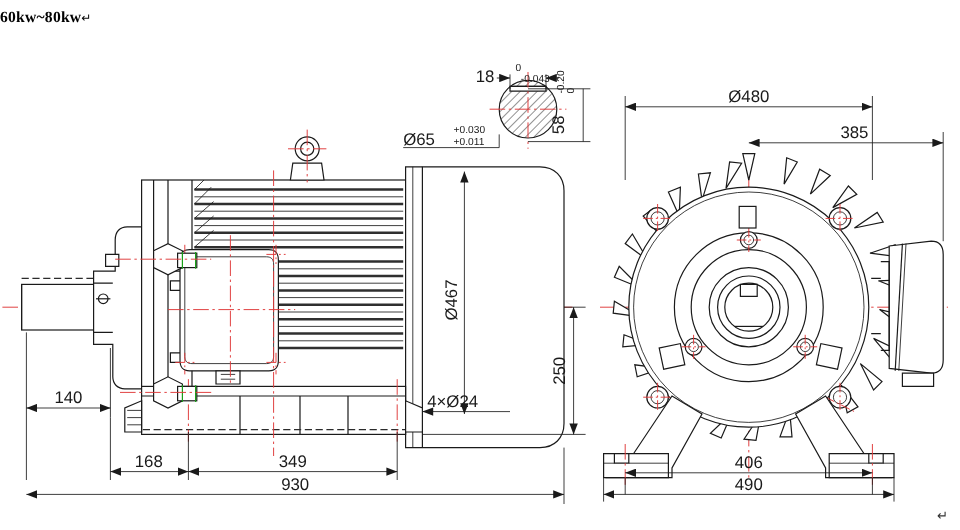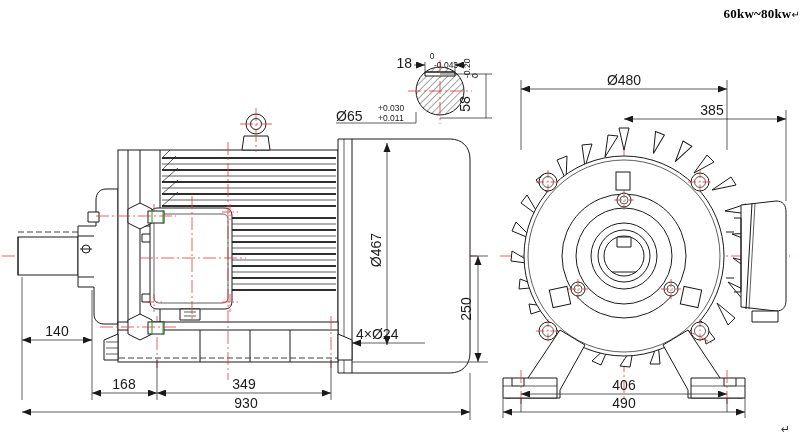--- a/index.html
+++ b/index.html
@@ -15,21 +15,21 @@
     width: 800px;
     height: 442px;
     background: #ffffff;
     overflow: hidden;
   }
   #title {
     position: absolute;
     left: 0;
     top: 6px;
     width: 800px;
-    text-align: right;
+    text-align: left;
     font-family: "Liberation Serif", serif;
     font-weight: bold;
     font-size: 13px;
     color: #000000;
     letter-spacing: 0.2px;
   }
   #pilcrow {
     position: absolute;
     right: 10px;
     bottom: 6px;

